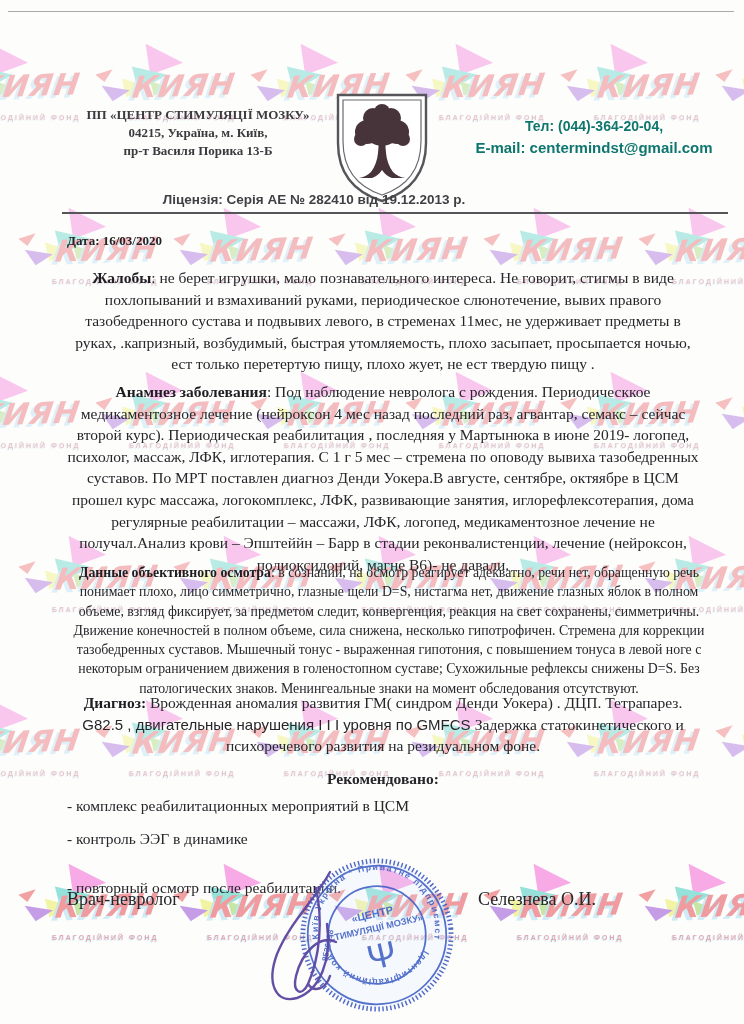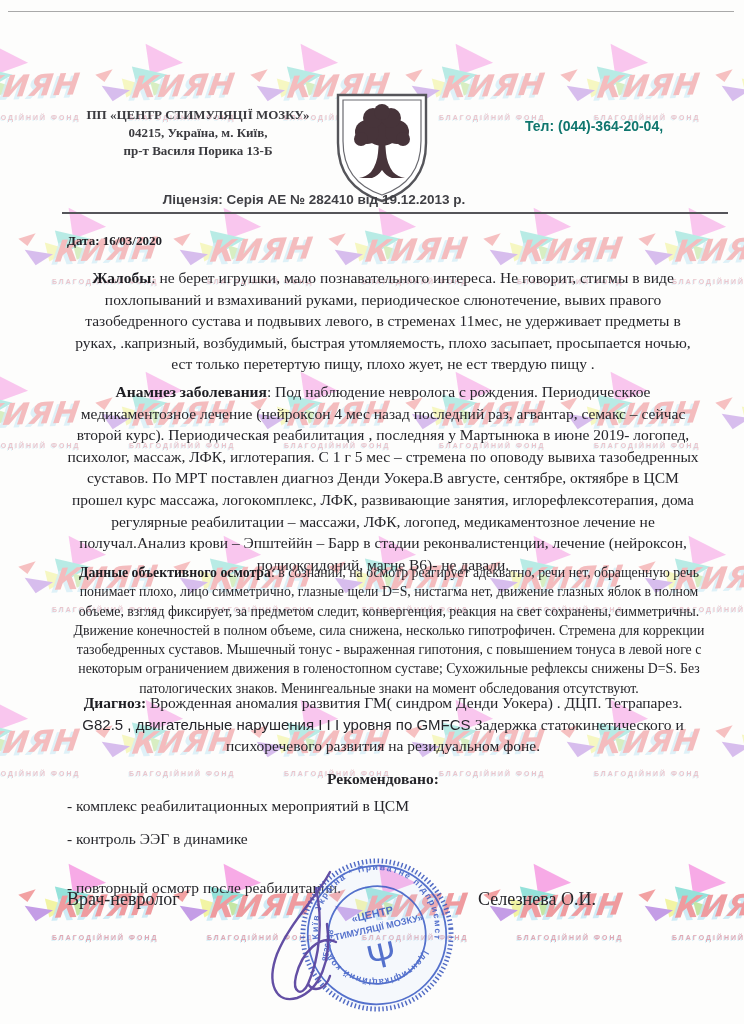--- a/index.html
+++ b/index.html
@@ -486,20 +486,24 @@
         <circle cx="69" cy="48" r="7"></circle>
         <path d="M45,50 L51,50 L52,62 Q53,73 59,81 Q64,86 71,87 L58,87 Q52,85 48,79 Q44,85 38,87 L25,87 Q32,86 37,81 Q43,73 44,62 Z"></path>
       </g>
     </svg>
 
     <div class="contact">
       <div class="phone-line">
         <span>Тел:</span>
         <span>(044)-364-20-04,</span>
       </div>
+      <div class="email-line">
+        <span>E-mail:</span>
+        <span>centermindst@gmail.com</span>
+      </div>
     </div>
 
     <div class="license">Ліцензія: Серія АЕ № 282410 від 19.12.2013 р.</div>
     <div class="rule"></div>
 
     <div class="date-line">
       <span>Дата:</span>
       <span>16/03/2020</span>
     </div>
 

